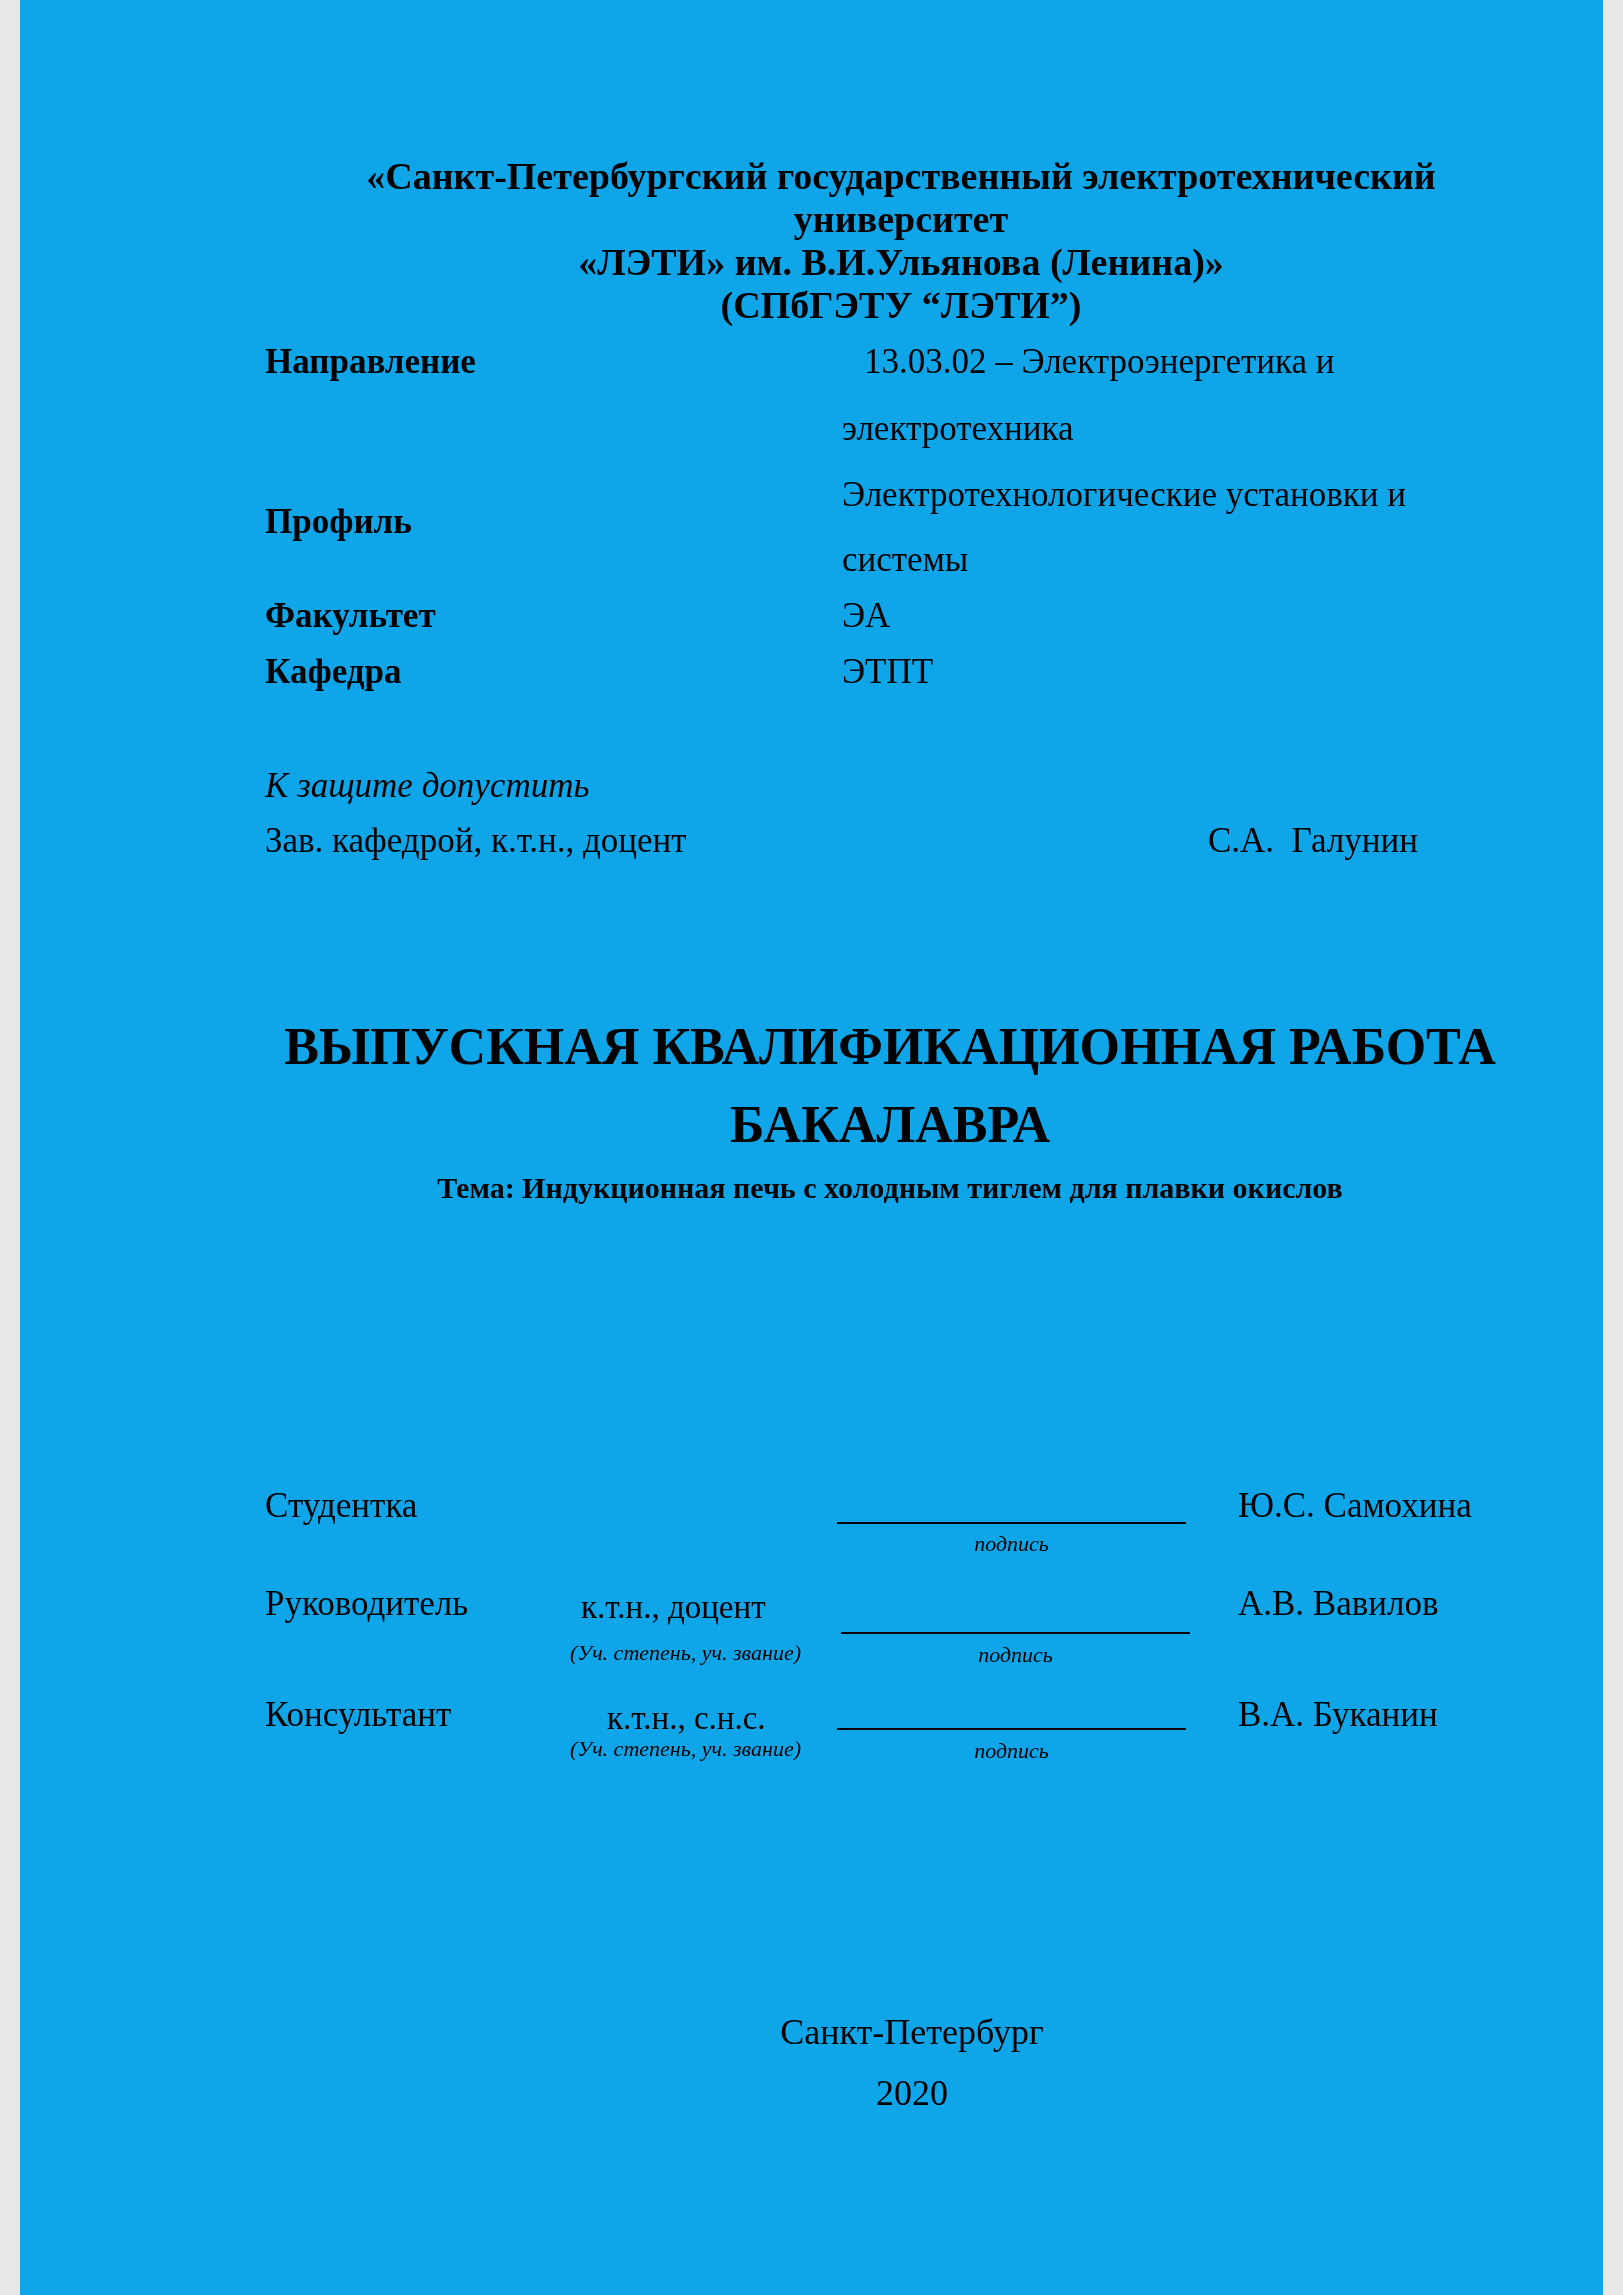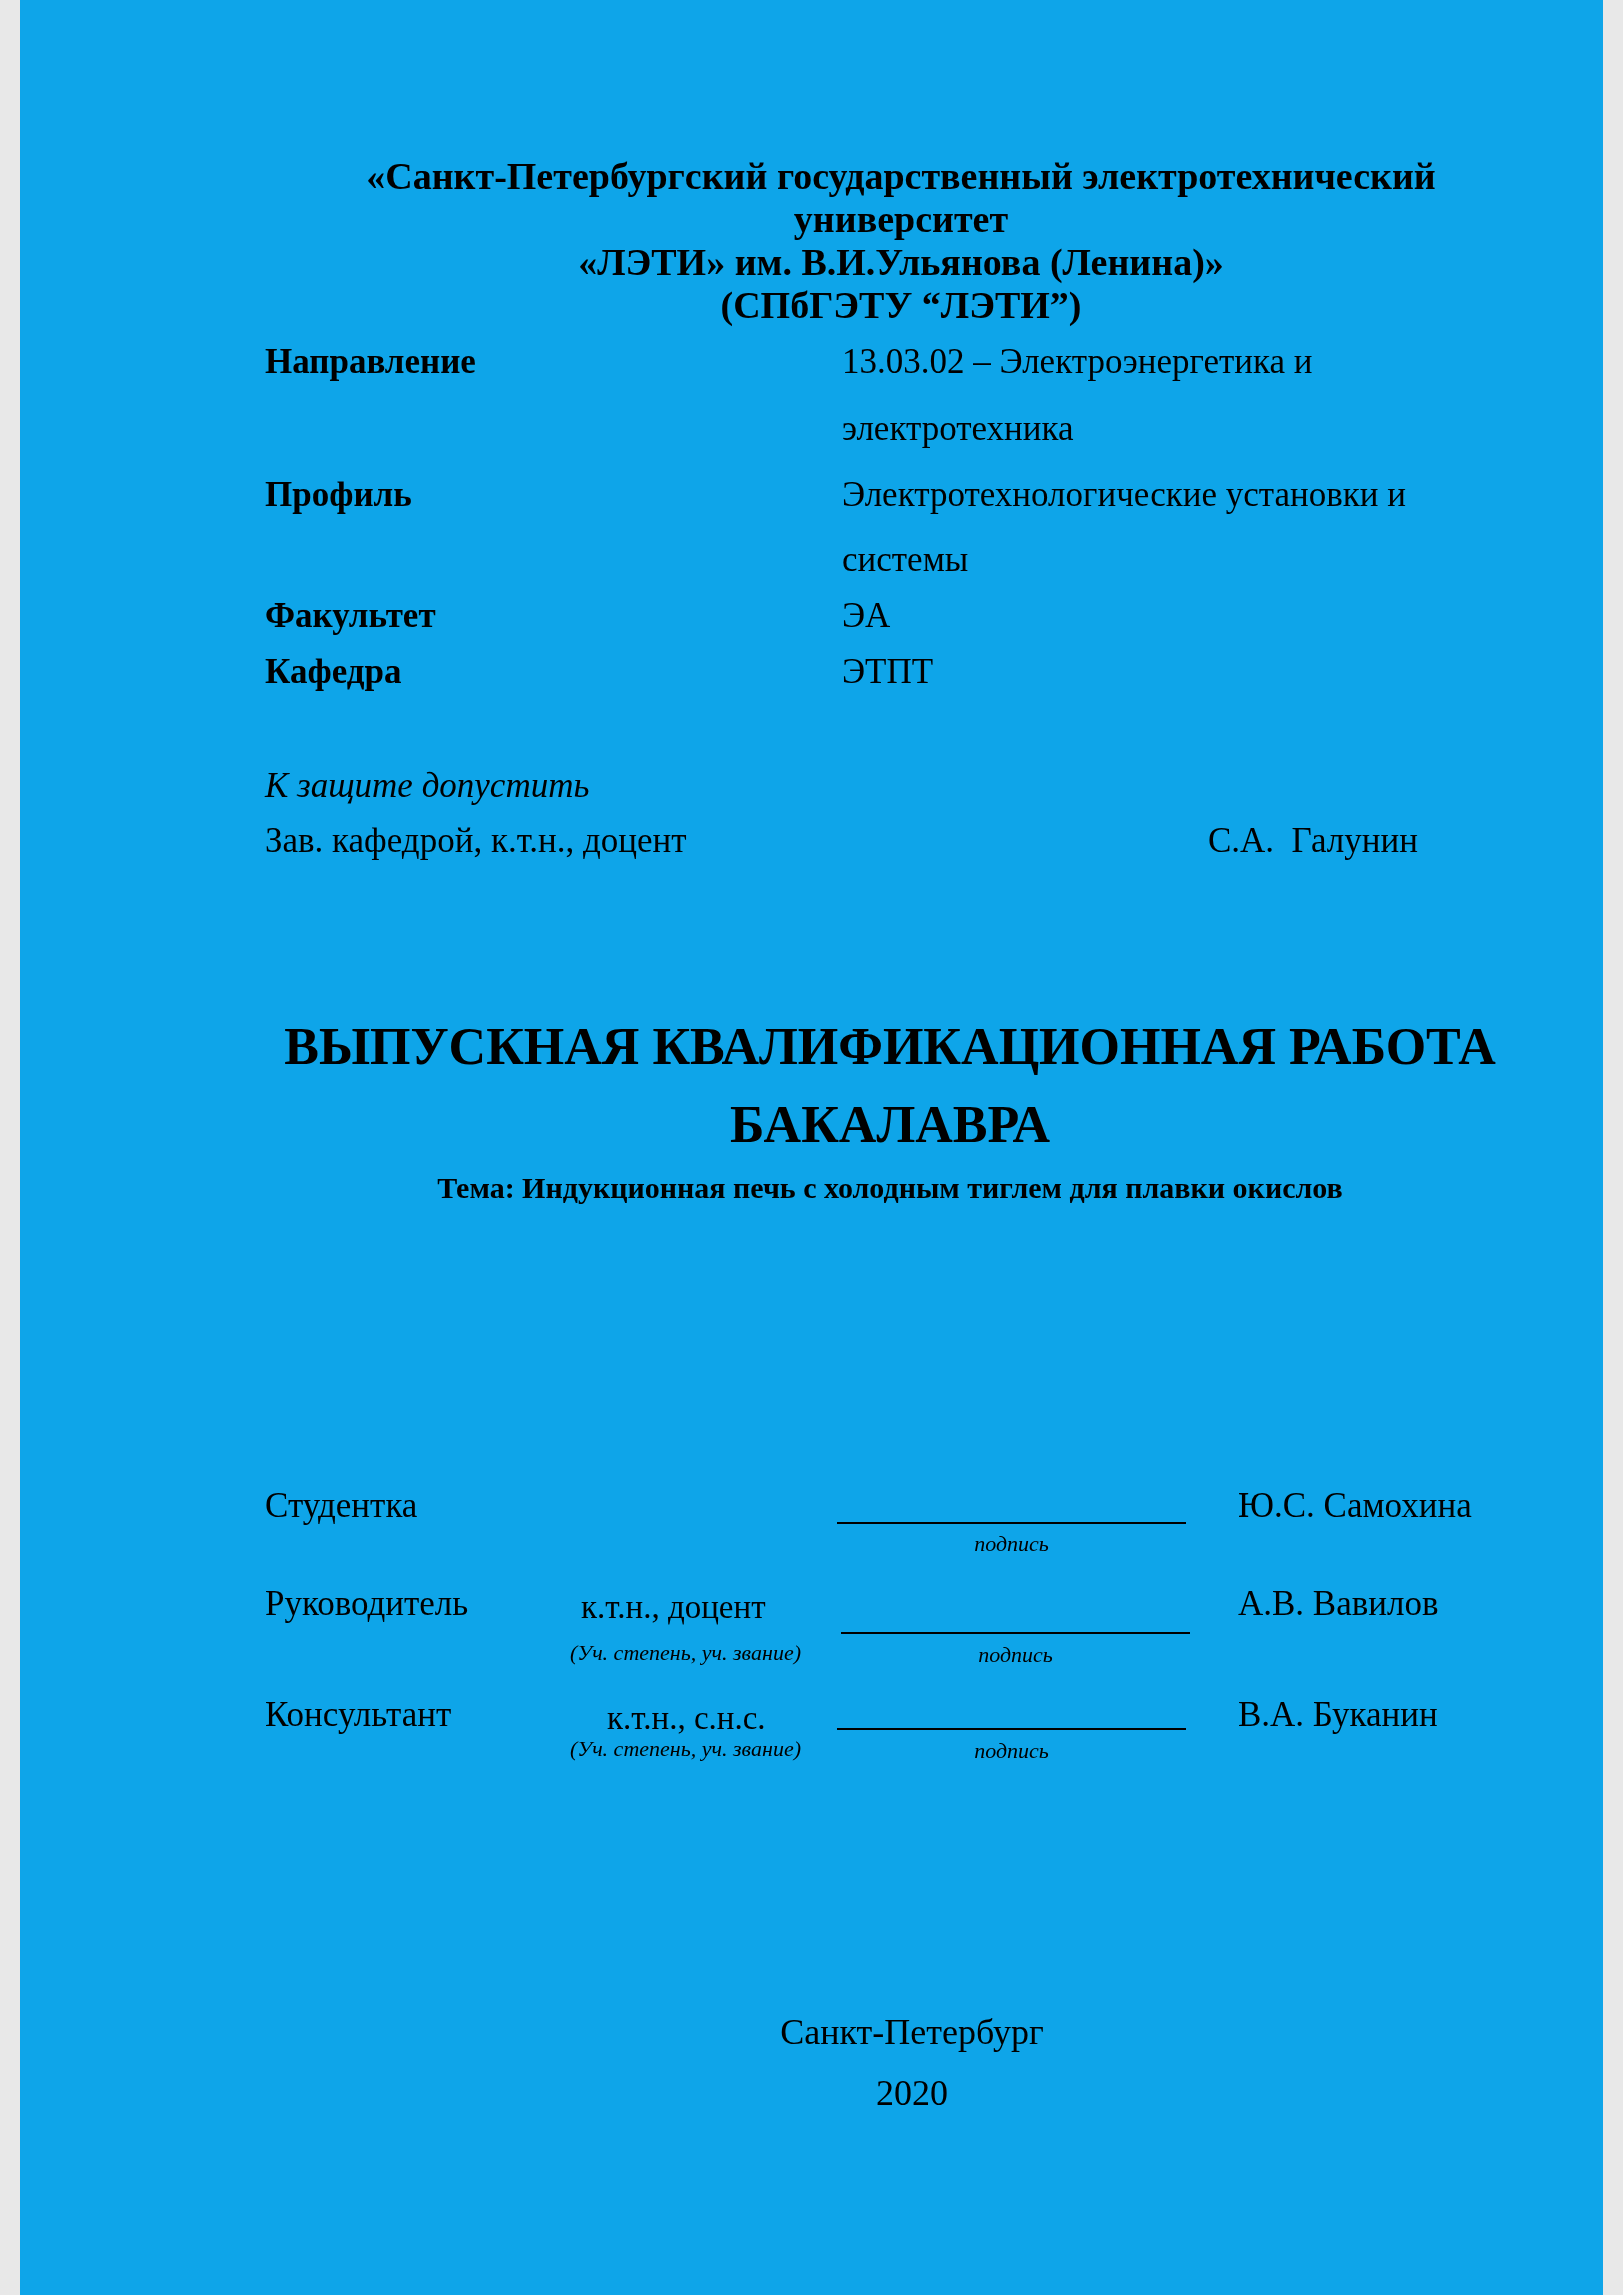--- a/index.html
+++ b/index.html
@@ -48,24 +48,24 @@
 
 <div class="page">
 
   <div class="header-block">
     <div>«Санкт-Петербургский государственный электротехнический университет</div>
     <div>«ЛЭТИ» им. В.И.Ульянова (Ленина)»</div>
     <div>(СПбГЭТУ “ЛЭТИ”)</div>
   </div>
 
   <div class="t b body-text" style="left:245px; top:344px;">Направление</div>
-  <div class="t body-text" style="left:822px; top:344px;">13.03.02 – Электроэнергетика и</div>
+  <div class="t body-text" style="left:844px; top:344px;">13.03.02 – Электроэнергетика и</div>
   <div class="t body-text" style="left:822px; top:411px;">электротехника</div>
 
-  <div class="t b body-text" style="left:245px; top:477px;font-family:Liberation Serif, serif;">Профиль</div>
+  <div class="t b body-text" style="left:245px; top:504px;font-family:Liberation Serif, serif;">Профиль</div>
   <div class="t body-text" style="left:822px; top:477px;">Электротехнологические установки и</div>
   <div class="t body-text" style="left:822px; top:542px;">системы</div>
 
   <div class="t b body-text" style="left:245px; top:598px;">Факультет</div>
   <div class="t body-text" style="left:822px; top:598px;">ЭА</div>
 
   <div class="t b body-text" style="left:245px; top:654px;">Кафедра</div>
   <div class="t body-text" style="left:822px; top:654px;">ЭТПТ</div>
 
   <div class="t i body-text" style="left:245px; top:768px;">К защите допустить</div>

